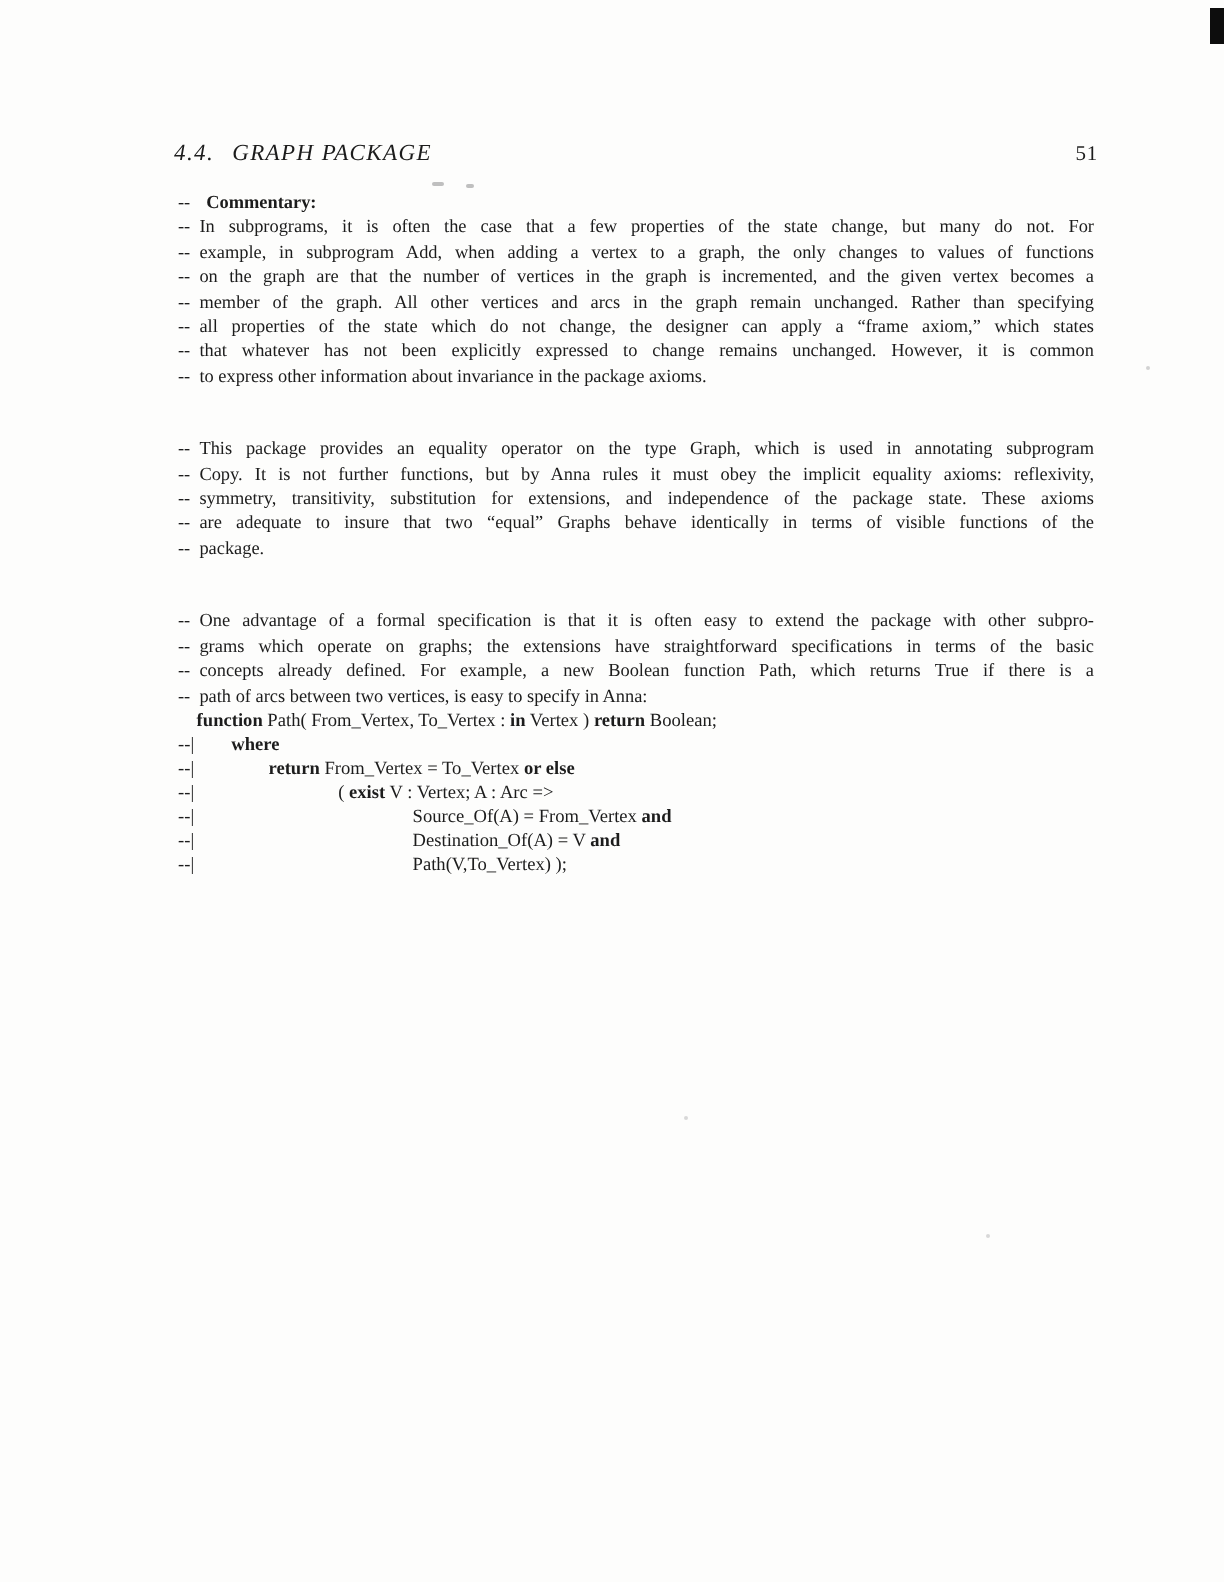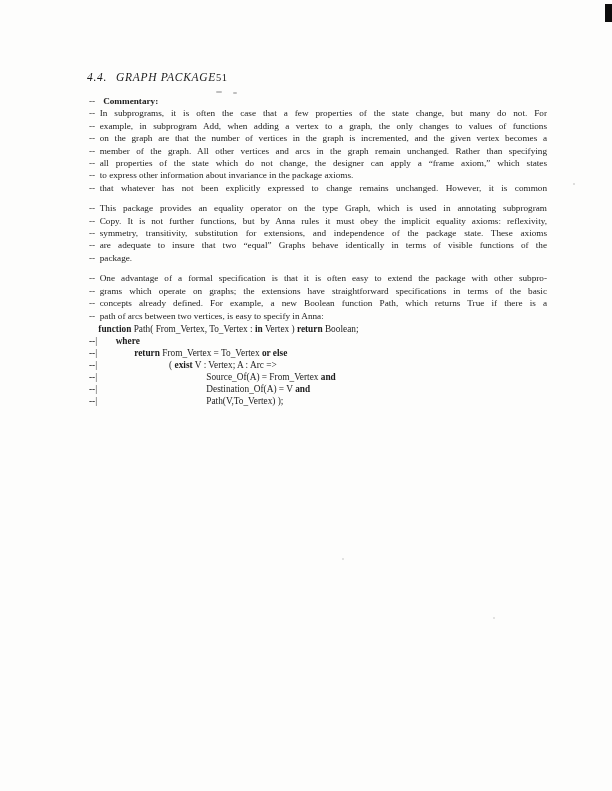--- a/index.html
+++ b/index.html
@@ -11,36 +11,36 @@
   .page {
     position: absolute; left: 0; top: 0;
     width: 612px; height: 791px;
     background: #fdfdfc;
     color: #1c1c1c;
     font-family: "Liberation Serif", "DejaVu Serif", serif;
   }
   
   .header {
     position: absolute; left: 87px; top: 71px; width: 462px;
-    display: flex; justify-content: flex-start; align-items: baseline;
+    display: flex; justify-content: space-between; align-items: baseline;
   }
   .sec { font-style: italic; font-size: 11.5px; letter-spacing: 0.7px; white-space: nowrap; }
   .sec .num { margin-right: 9px; }
   .pageno { font-size: 10.5px; letter-spacing: 0.4px; }
   
   .content {
     position: absolute; left: 89px; top: 95px; width: 458px;
     font-size: 9.2px; line-height: 12.4px;
   }
   .line { min-height: 12.4px; }
   .j { text-align: justify; text-align-last: justify; }
   .el { text-align: left; }
   .b { font-weight: bold; }
   .cm .lbl { margin-left: 8px; font-weight: bold; text-align: center; }
-  .para2, .para3 { margin-top: 8px; }
+  .para2, .para3 { margin-top: 24px; }
   
   .code { margin-top: 1px; font-size: 9.3px; line-height: 12.1px; }
   .cline { white-space: pre; }
   
   .corner {
     position: absolute; left: 605px; top: 4px; width: 7px; height: 18px;
     background: #0d0d0d;
   }
   .speck { position: absolute; background: #bfbfbf; border-radius: 1px; }
   .speck.s1 { left: 216px; top: 91px; width: 6px; height: 1.5px; }
@@ -61,22 +61,22 @@
 
   <div class="content">
 
     <div class="para para1">
       <div class="line cm"><span>--</span><span class="lbl">Commentary:</span></div>
       <div class="line j">-- In subprograms, it is often the case that a few properties of the state change, but many do not. For</div>
       <div class="line j">-- example, in subprogram Add, when adding a vertex to a graph, the only changes to values of functions</div>
       <div class="line j">-- on the graph are that the number of vertices in the graph is incremented, and the given vertex becomes a</div>
       <div class="line j">-- member of the graph. All other vertices and arcs in the graph remain unchanged. Rather than specifying</div>
       <div class="line j">-- all properties of the state which do not change, the designer can apply a “frame axiom,” which states</div>
+      <div class="line j">-- that whatever has not been explicitly expressed to change remains unchanged. However, it is common</div>
       <div class="line el">-- to express other information about invariance in the package axioms.</div>
-      <div class="line j">-- that whatever has not been explicitly expressed to change remains unchanged. However, it is common</div>
     </div>
 
     <div class="para para2">
       <div class="line j">-- This package provides an equality operator on the type Graph, which is used in annotating subprogram</div>
       <div class="line j">-- Copy. It is not further functions, but by Anna rules it must obey the implicit equality axioms: reflexivity,</div>
       <div class="line j">-- symmetry, transitivity, substitution for extensions, and independence of the package state. These axioms</div>
       <div class="line j">-- are adequate to insure that two “equal” Graphs behave identically in terms of visible functions of the</div>
       <div class="line el">-- package.</div>
     </div>
 

